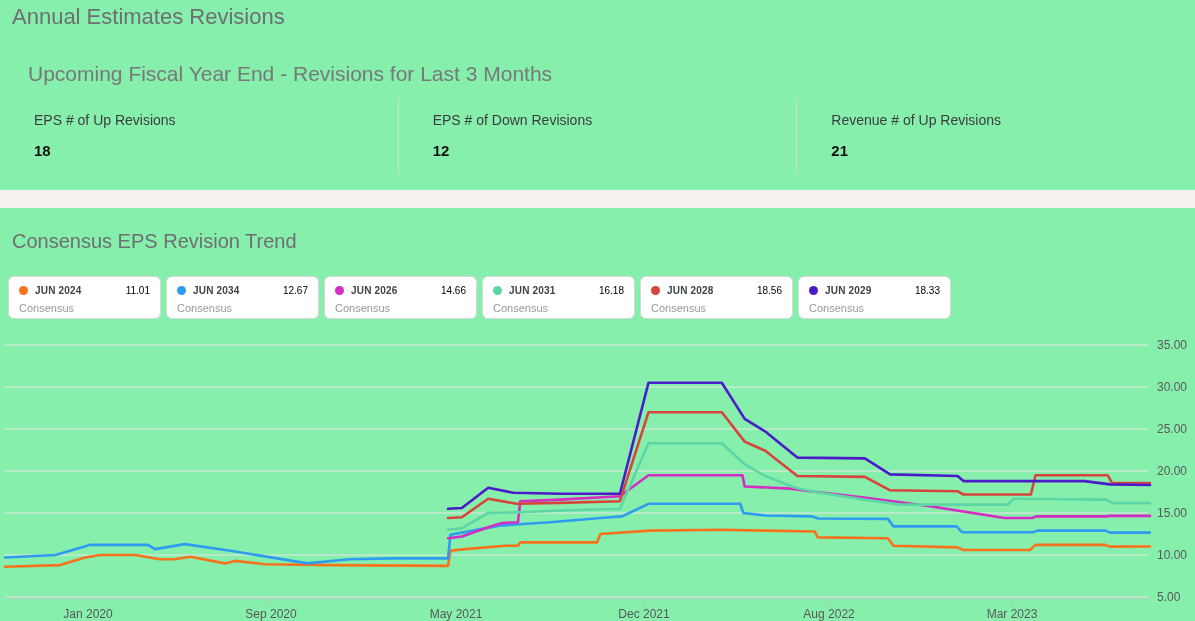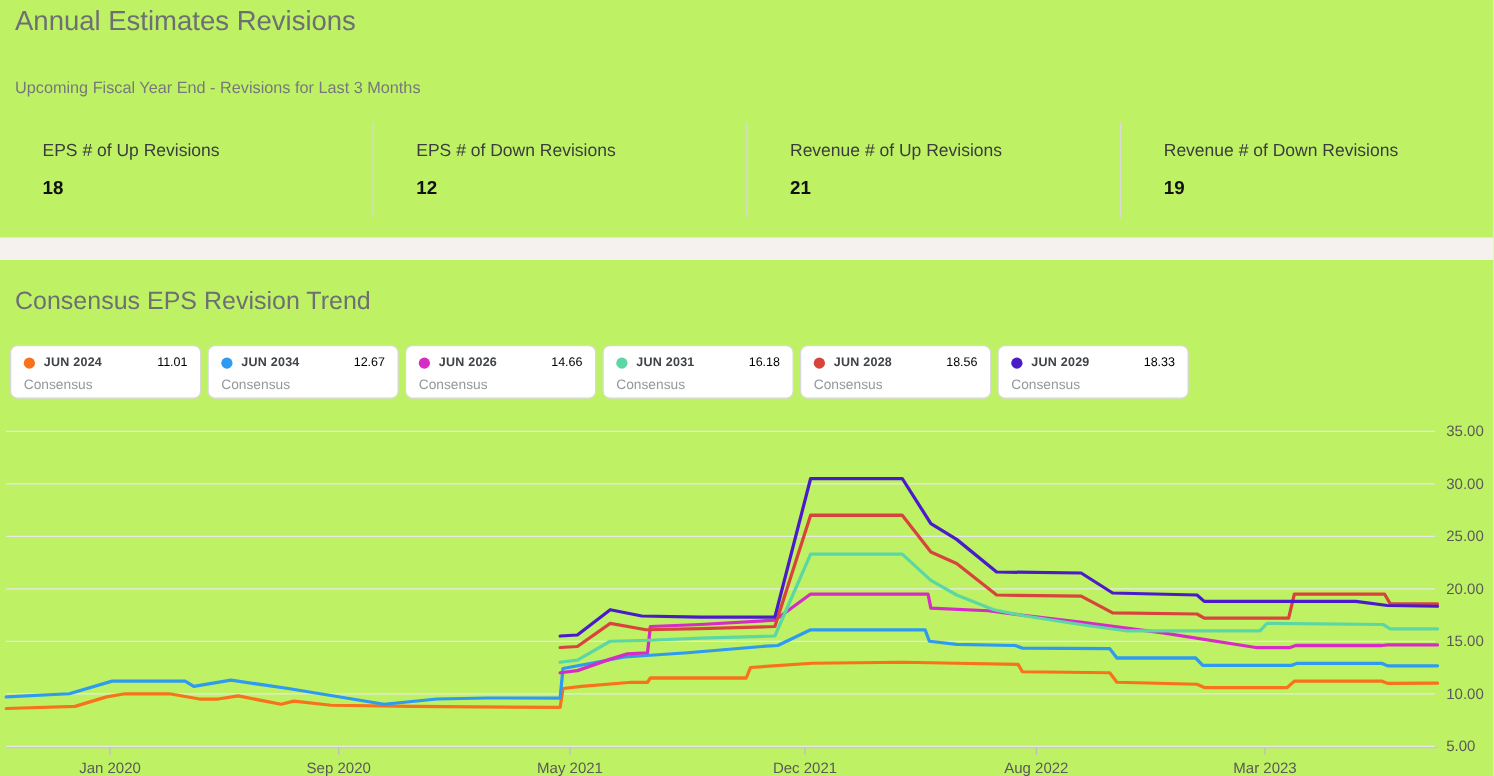--- a/index.html
+++ b/index.html
@@ -1,20 +1,20 @@
 <!DOCTYPE html>
 <html><head>
 <meta charset="utf-8">
 <style>
   html,body{margin:0;padding:0;background:#fff;}
-  .page{position:relative;width:1195px;height:621px;background:#bef264;overflow:hidden;
+  .page{position:relative;width:1195px;height:621px;background:#86efac;overflow:hidden;
         font-family:"Liberation Sans",sans-serif;-webkit-font-smoothing:antialiased;}
 
   .page-title{position:absolute;left:12px;top:4px;font-size:22px;font-weight:400;color:#6e6f72;}
-  .page-subtitle{position:absolute;left:12px;top:62px;font-size:13px;color:#77787b;}
+  .page-subtitle{position:absolute;left:28px;top:62px;font-size:21px;color:#77787b;}
 
   .stats-row{position:absolute;left:0;top:98px;width:1195px;height:76px;display:flex;}
   .stat-card{flex:1 1 0;box-sizing:border-box;padding:14px 10px 0 34px;}
   .stat-card + .stat-card{border-left:1px solid #d9d9d9;}
   .stat-label{font-size:14px;color:#3b3c3e;}
   .stat-value{margin-top:14px;font-size:15px;font-weight:bold;color:#121212;}
 
   .section-band{position:absolute;left:0;top:190px;width:1195px;height:18px;background:#f5f1ee;}
 
   .section-title{position:absolute;left:12px;top:230px;font-size:20px;font-weight:400;color:#6e6f72;}
@@ -44,24 +44,20 @@
       <div class="stat-label">EPS # of Up Revisions</div>
       <div class="stat-value">18</div>
     </div>
     <div class="stat-card">
       <div class="stat-label">EPS # of Down Revisions</div>
       <div class="stat-value">12</div>
     </div>
     <div class="stat-card">
       <div class="stat-label">Revenue # of Up Revisions</div>
       <div class="stat-value">21</div>
-    </div>
-    <div class="stat-card">
-      <div class="stat-label">Revenue # of Down Revisions</div>
-      <div class="stat-value">19</div>
     </div>
   </div>
 
   <div class="section-band"></div>
 
   <div class="section-title">Consensus EPS Revision Trend</div>
 
   <div class="legend-row">
     <div class="legend-card">
       <div class="legend-top">

